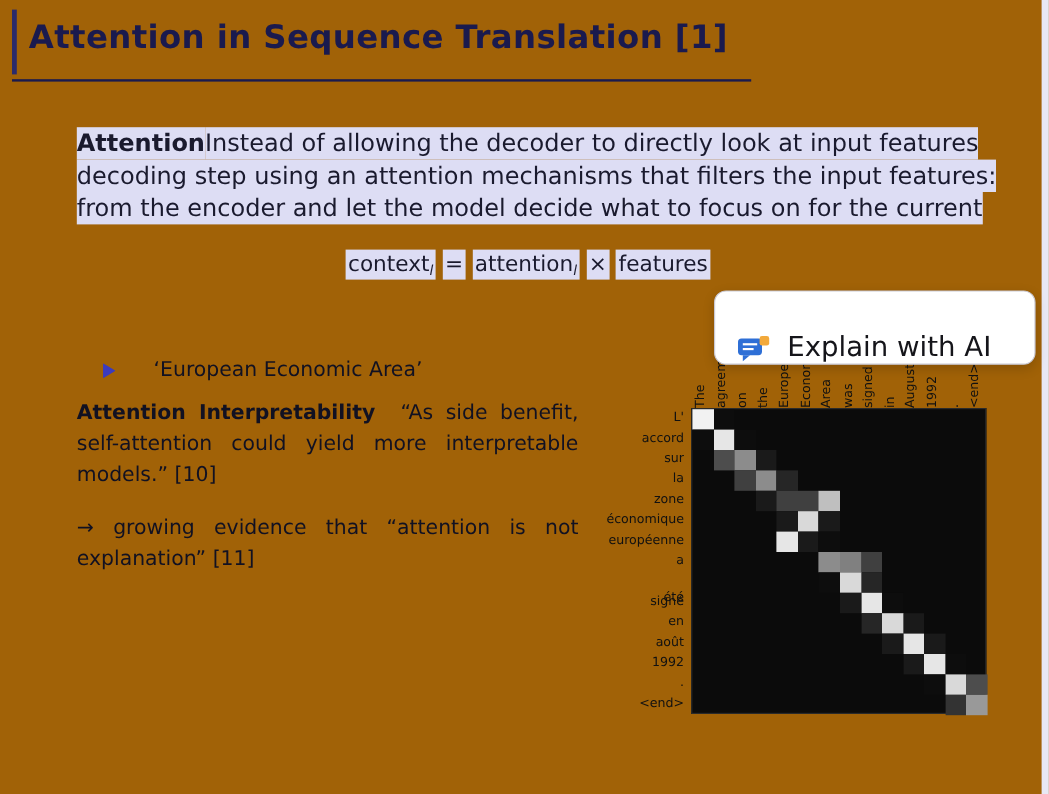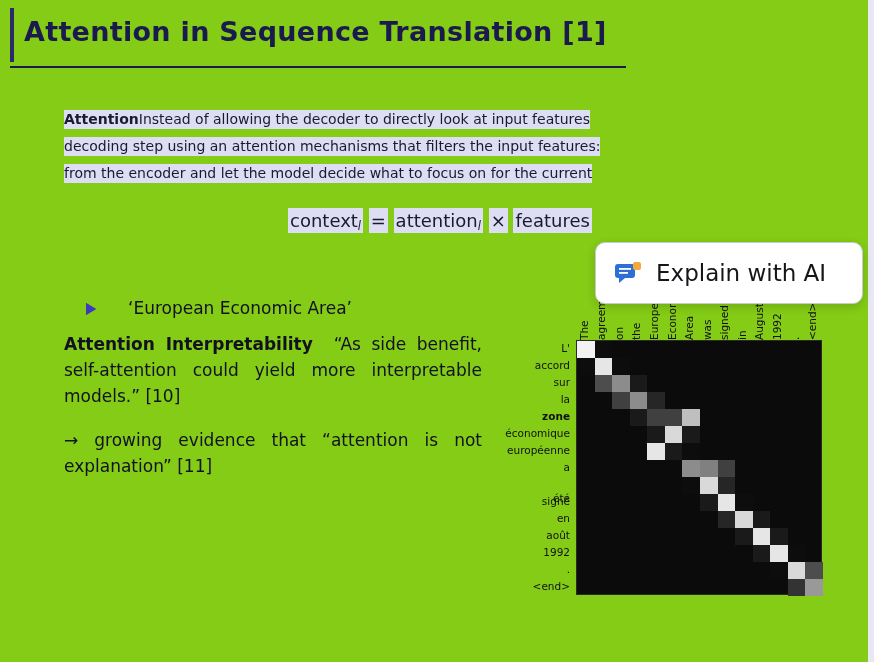--- a/index.html
+++ b/index.html
@@ -12,21 +12,21 @@
     background: #ffffff;
     font-family: "DejaVu Serif", serif;
     overflow: hidden;
     position: relative;
   }
   .slide {
     position: absolute;
     left: 0; top: 0;
     width: 874px;
     height: 662px;
-    background: #84cc16;
+    background: #a16207;
     box-sizing: border-box;
   }
   .left-rule {
     position: absolute;
     left: 10px;
     top: 8px;
     width: 4px;
     height: 54px;
     background: #2b2b6b;
   }
@@ -58,21 +58,21 @@
     background: #e8e8f4;
   }
 
   
   .attn-block {
     position: absolute;
     left: 64px;
     top: 106px;
     width: 752px;
     font-family: "DejaVu Sans", sans-serif;
-    font-size: 14px;
+    font-size: 20px;
     line-height: 27px;
     color: #1a1a2e;
   }
   .hl {
     background: #ddddf4;
   }
   .attn-label {
     font-weight: bold;
   }
   .attn-line {
@@ -203,21 +203,21 @@
     position: absolute;
     left: 595px;
     top: 242px;
     width: 268px;
     height: 62px;
     background: #ffffff;
     border: 1px solid #c9c9d4;
     border-radius: 10px;
     box-shadow: 0 3px 10px rgba(0,0,0,0.16);
     display: flex;
-    align-items: center;
+    align-items: flex-end;
     padding-left: 18px;
     box-sizing: border-box;
   }
   .ai-icon {
     width: 28px;
     height: 24px;
     margin-right: 14px;
     flex: 0 0 auto;
   }
   .ai-label {
@@ -280,21 +280,21 @@
         <div class="col-label" style="left: 189.42px;">August</div>
         <div class="col-label" style="left: 206.991px;">1992</div>
         <div class="col-label" style="left: 224.563px;">.</div>
         <div class="col-label" style="left: 242.134px;">&lt;end&gt;</div>
       </div>
     <div class="row-labels">
         <div class="row-label" style="top: 1.5px;">L'</div>
         <div class="row-label" style="top: 18.5px;">accord</div>
         <div class="row-label" style="top: 35.5px;">sur</div>
         <div class="row-label" style="top: 52.5px;">la</div>
-        <div class="row-label" style="top: 69.5px; font-weight: bold;">zone</div>
+        <div class="row-label" style="top: 69.5px;">zone</div>
         <div class="row-label" style="top: 86.5px;">économique</div>
         <div class="row-label" style="top: 103.5px;">européenne</div>
         <div class="row-label" style="top: 120.5px;">a</div>
         <div class="row-label" style="top: 152px;">été</div>
         <div class="row-label" style="top: 154.5px;">signé</div>
         <div class="row-label" style="top: 171.5px;">en</div>
         <div class="row-label" style="top: 188.5px;">août</div>
         <div class="row-label" style="top: 205.5px;">1992</div>
         <div class="row-label" style="top: 222.5px;">.</div>
         <div class="row-label" style="top: 239.5px;">&lt;end&gt;</div>

